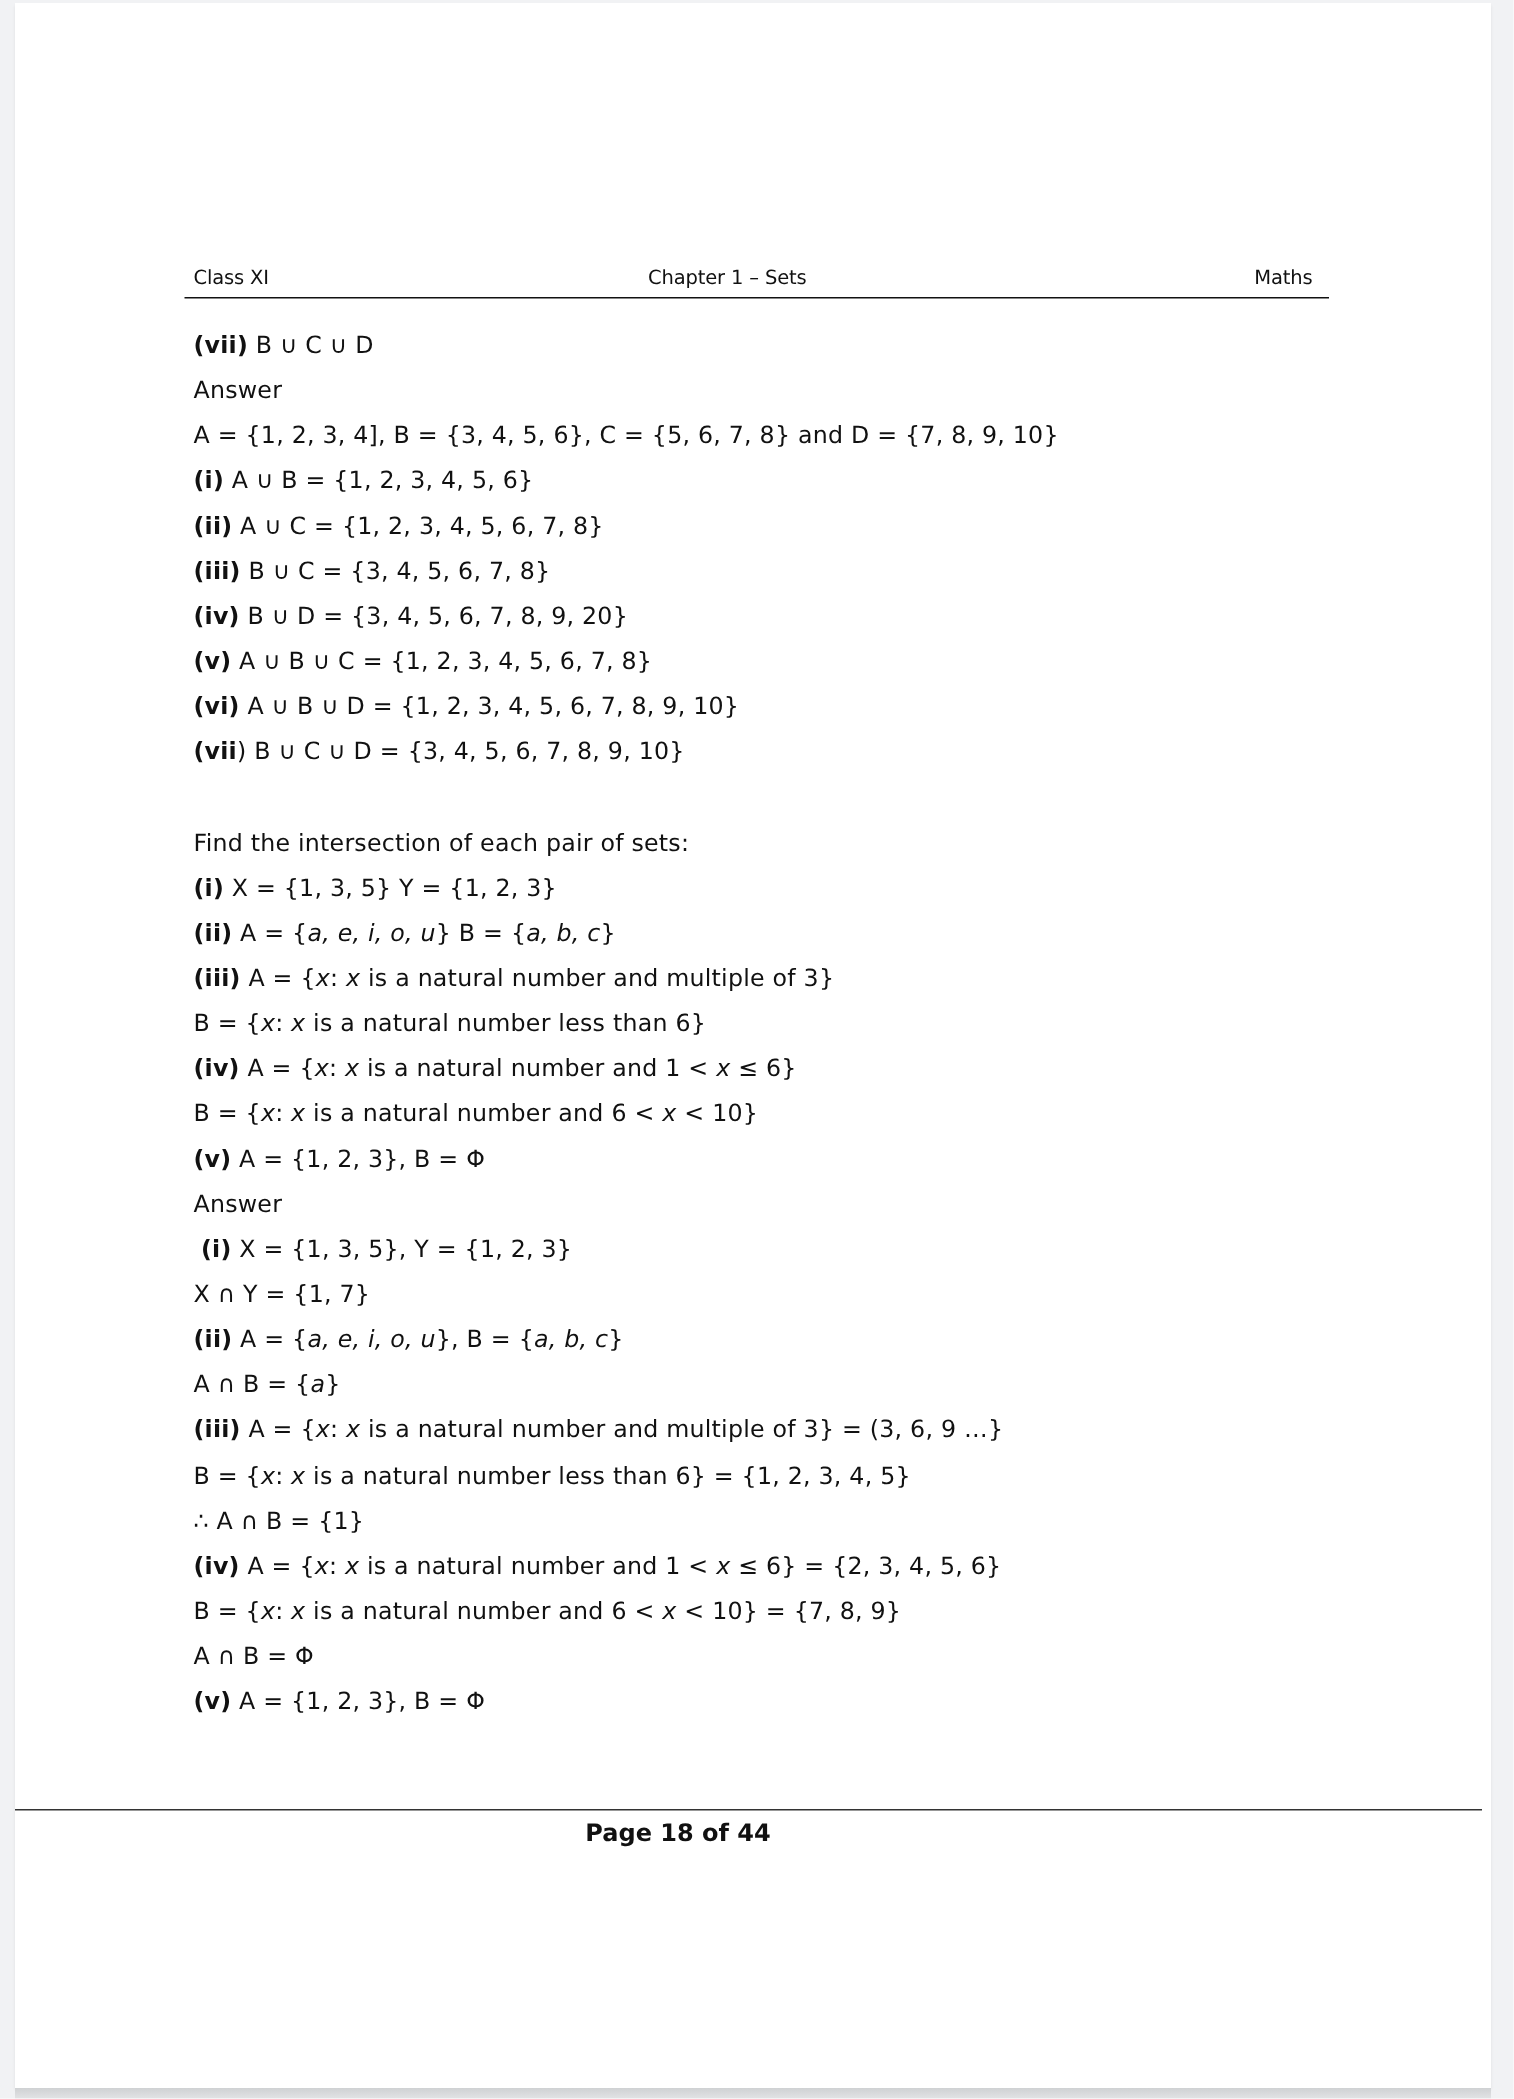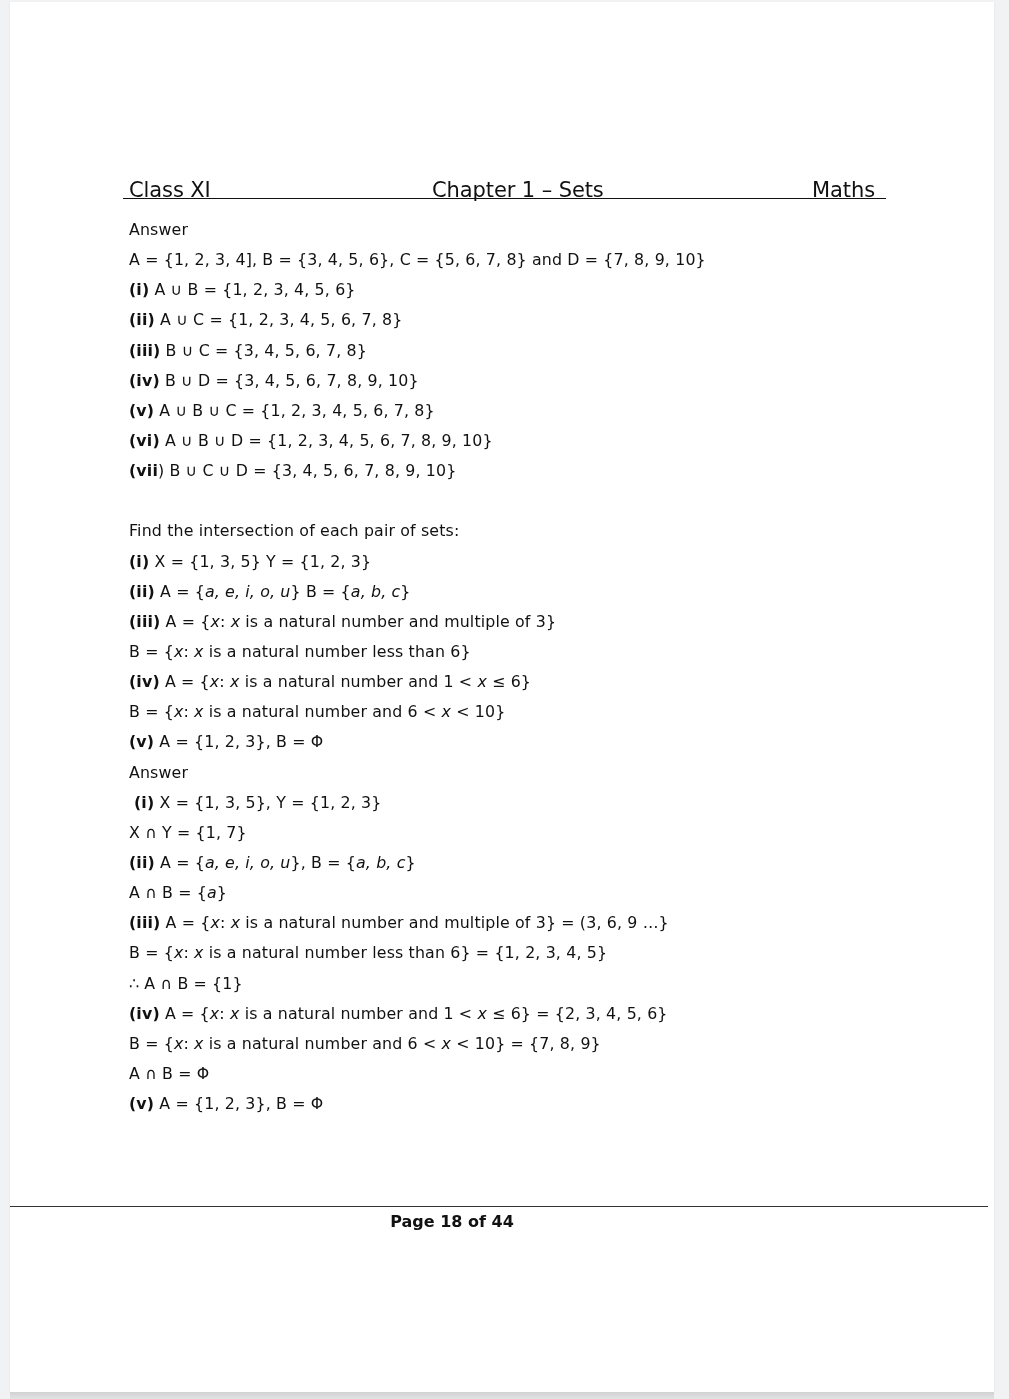--- a/index.html
+++ b/index.html
@@ -22,21 +22,21 @@
     position: absolute;
     left: 10px; top: 1392px;
     width: 984px; height: 7px;
     background: linear-gradient(#cfd1d3, #e2e3e5);
   }
   .header {
     position: absolute;
     left: 123px; top: 177px;
     width: 763px; height: 21px;
     border-bottom: 1.5px solid #111;
-    font-size: 21px;
+    font-size: 13px;
   }
   .header span { position: absolute; top: 1px; letter-spacing: -0.1px; }
   .h-left { left: 6px; }
   .h-center { left: 309px; }
   .h-right { right: 11px; }
 
   .content {
     position: absolute;
     left: 129px; top: 217px;
     width: 760px;
@@ -74,26 +74,29 @@
 <div class="page-bottom-edge"></div>
 
 <div class="header">
   <span class="h-left">Class XI</span>
   <span class="h-center">Chapter 1 – Sets</span>
   <span class="h-right">Maths</span>
 </div>
 
 <div class="content">
 
+  <div class="line">
+    <span class="b">(vii)</span><span> B ∪ C ∪ D</span>
+  </div>
   <div class="line">Answer</div>
   <div class="line">A = {1, 2, 3, 4], B = {3, 4, 5, 6}, C = {5, 6, 7, 8} and D = {7, 8, 9, 10}</div>
   <div class="line"><span class="b">(i)</span><span> A ∪ B = {1, 2, 3, 4, 5, 6}</span></div>
   <div class="line"><span class="b">(ii)</span><span> A ∪ C = {1, 2, 3, 4, 5, 6, 7, 8}</span></div>
   <div class="line"><span class="b">(iii)</span><span> B ∪ C = {3, 4, 5, 6, 7, 8}</span></div>
-  <div class="line"><span class="b">(iv)</span><span> B ∪ D = {3, 4, 5, 6, 7, 8, 9, 10}</span></div>
+  <div class="line"><span class="b">(iv)</span><span> B ∪ D = {3, 4, 5, 6, 7, 8, 9, 20}</span></div>
   <div class="line"><span class="b">(v)</span><span> A ∪ B ∪ C = {1, 2, 3, 4, 5, 6, 7, 8}</span></div>
   <div class="line"><span class="b">(vi)</span><span> A ∪ B ∪ D = {1, 2, 3, 4, 5, 6, 7, 8, 9, 10}</span></div>
   <div class="line"><span class="b">(vii</span><span>)</span><span> B ∪ C ∪ D = {3, 4, 5, 6, 7, 8, 9, 10}</span></div>
 
   <div class="gap"></div>
 
   <div class="line">Find the intersection of each pair of sets:</div>
 
   <div class="line"><span class="b">(i)</span><span> X = {1, 3, 5} Y = {1, 2, 3}</span></div>
 

